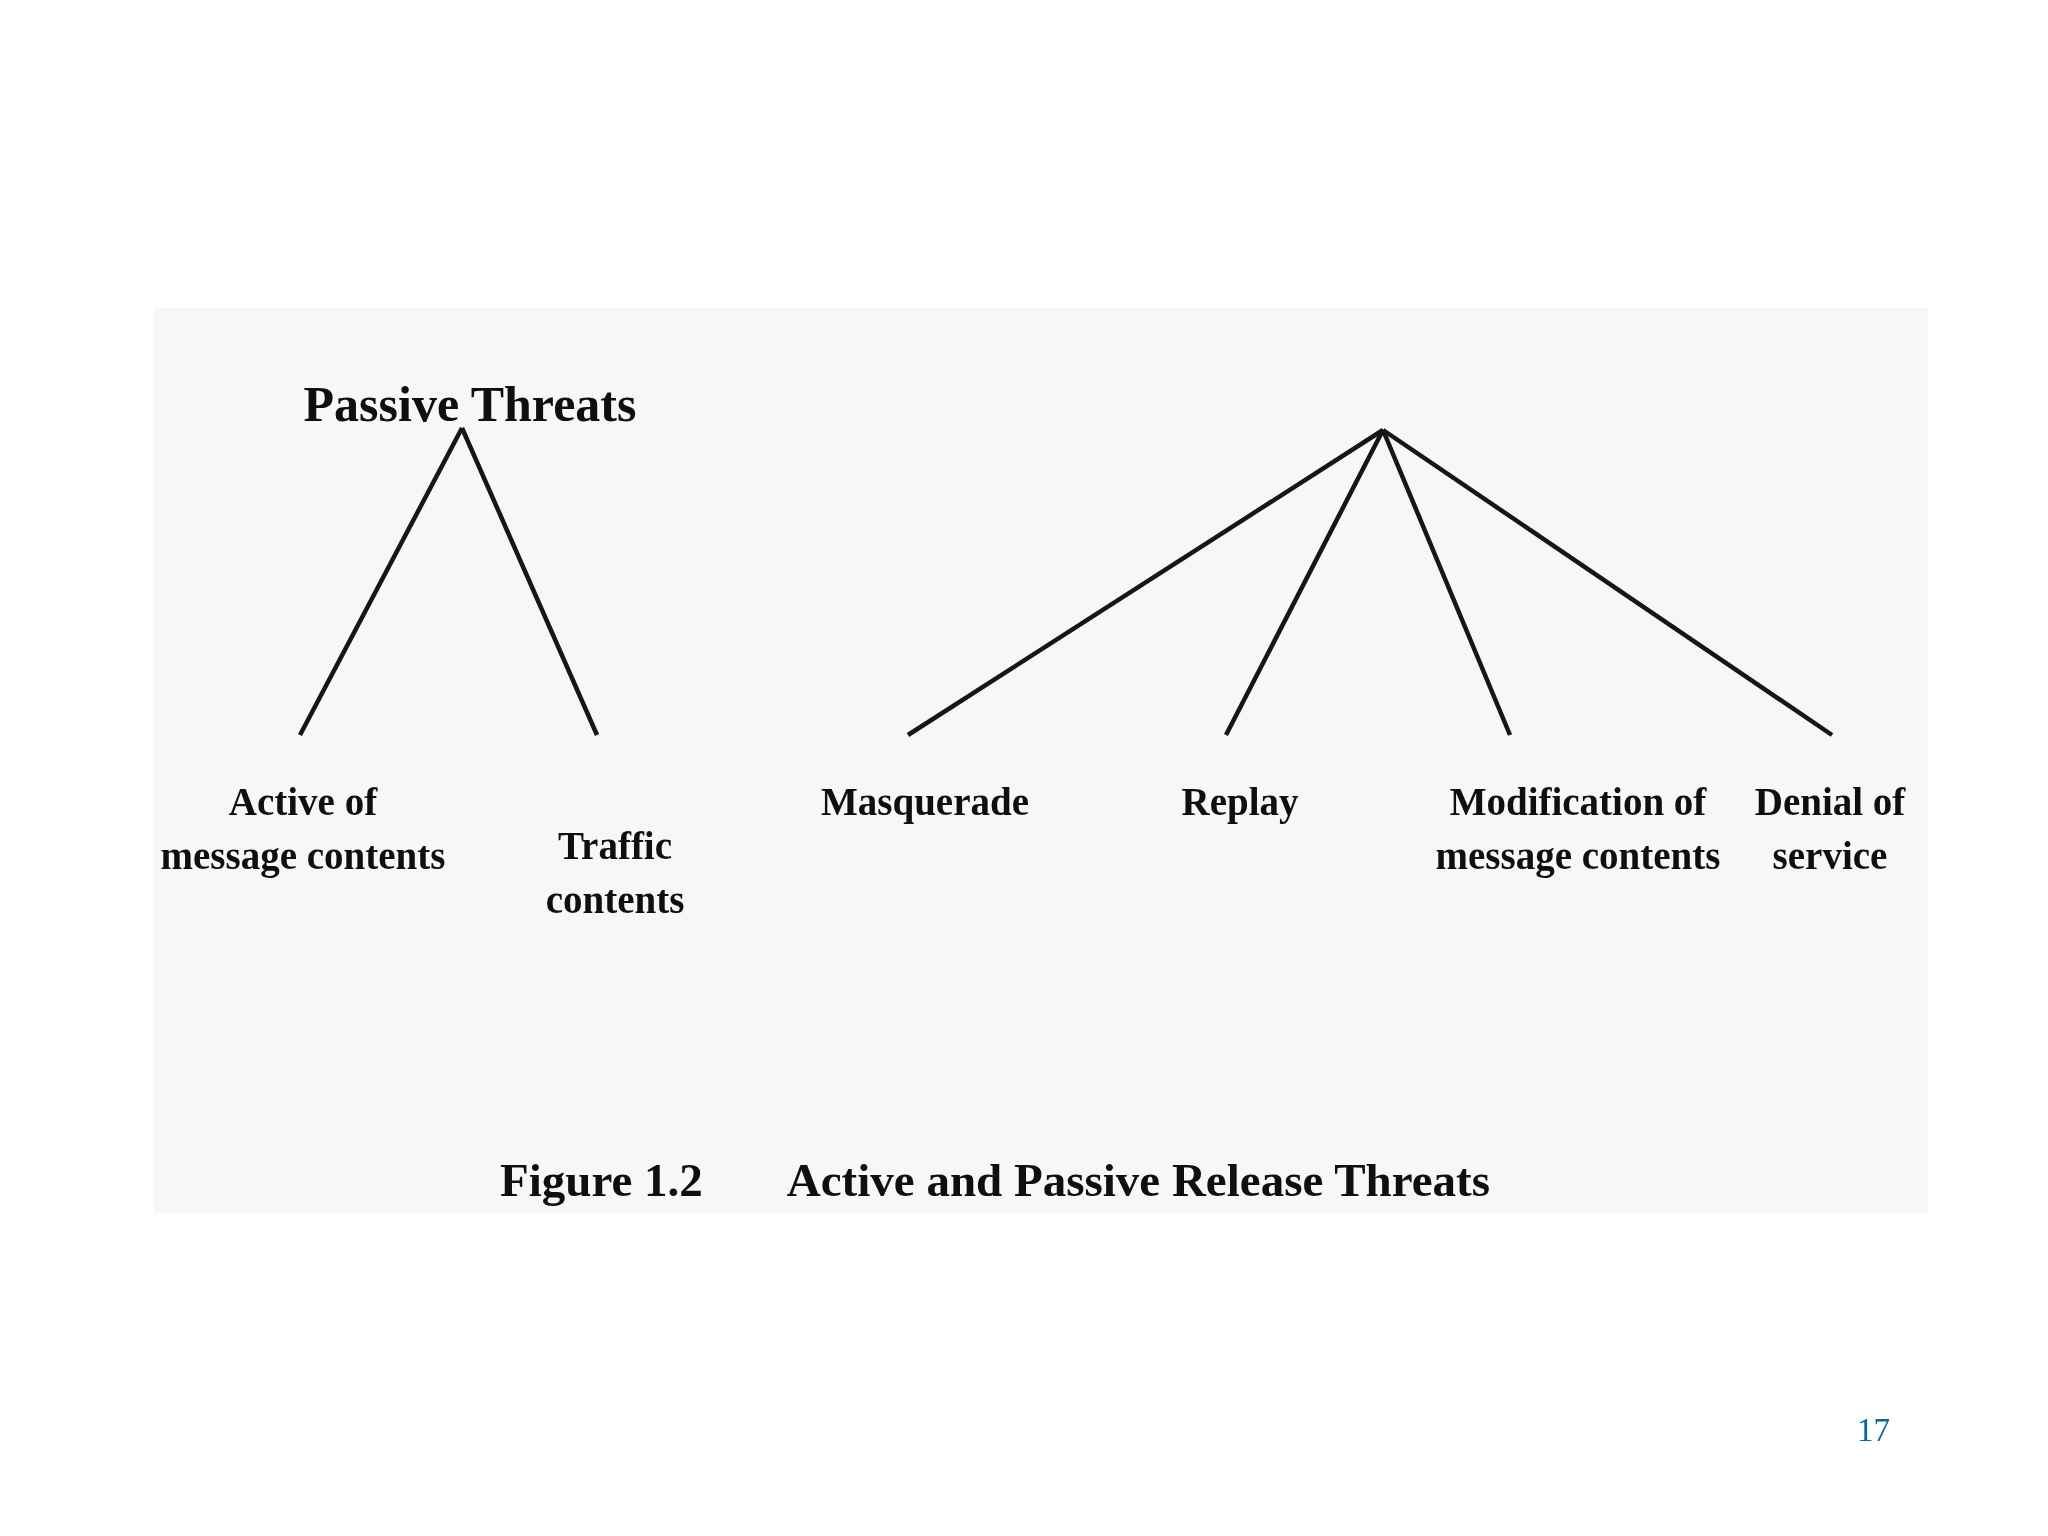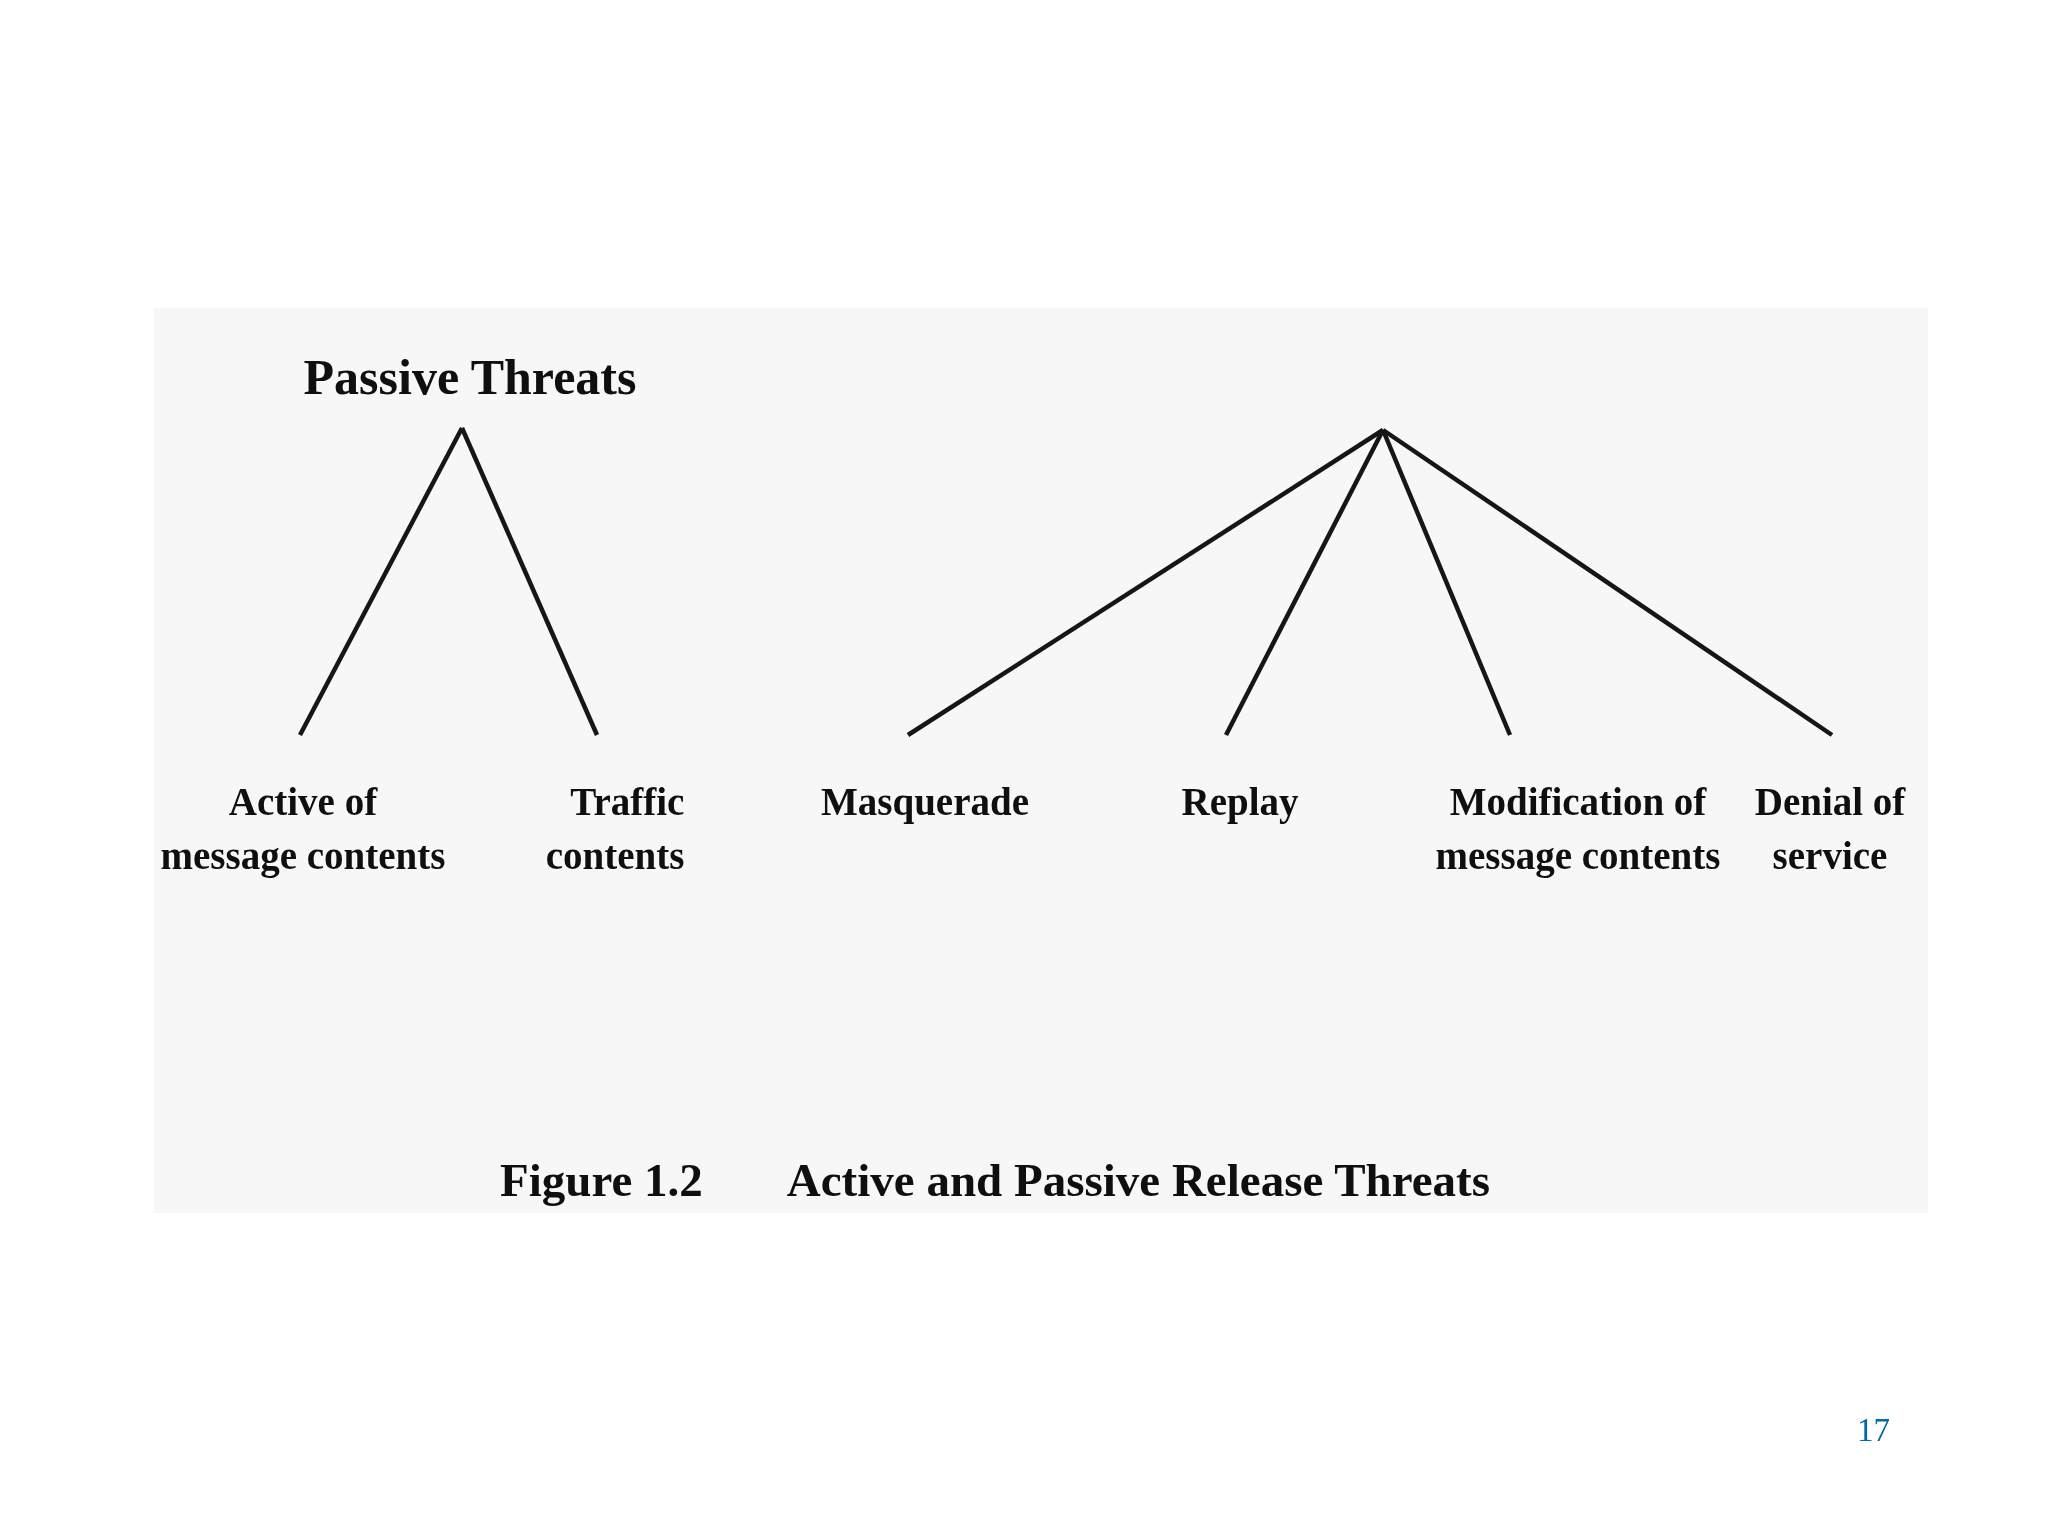--- a/index.html
+++ b/index.html
@@ -35,20 +35,21 @@
     height: 1536px;
   }
   .tree-title {
     position: absolute;
     transform: translateX(-50%);
     font-size: 50px;
     font-weight: bold;
     line-height: 1.1;
     white-space: nowrap;
     color: #0f0f0f;
+    margin-top: 27px;
   }
   .node-label {
     position: absolute;
     transform: translateX(-50%);
     font-size: 39px;
     font-weight: bold;
     line-height: 54px;
     text-align: center;
     white-space: nowrap;
     color: #0f0f0f;
@@ -85,21 +86,21 @@
       <line x1="1383" y1="430" x2="1226" y2="735" stroke="#161616" stroke-width="4.5" stroke-linecap="butt"></line>
       <line x1="1383" y1="430" x2="1510" y2="735" stroke="#161616" stroke-width="4.5" stroke-linecap="butt"></line>
       <line x1="1383" y1="430" x2="1832" y2="735" stroke="#161616" stroke-width="4.5" stroke-linecap="butt"></line>
     </svg>
   <div id="labels-layer">
       <div class="tree-title" style="left: 470px; top: 350px;">Passive Threats</div>
       <div class="node-label" style="left: 303px; top: 775px;">
         <div>Active of</div>
         <div>message contents</div>
       </div>
-      <div class="node-label" style="left: 615px; top: 775px; text-align: right;">
+      <div class="node-label" style="left: 615px; top: 819px;">
         <div>Traffic</div>
         <div>contents</div>
       </div>
       <div class="node-label" style="left: 925px; top: 775px;">
         <div>Masquerade</div>
       </div>
       <div class="node-label" style="left: 1240px; top: 775px;">
         <div>Replay</div>
       </div>
       <div class="node-label" style="left: 1550px; top: 775px; margin-left: 28px;">

